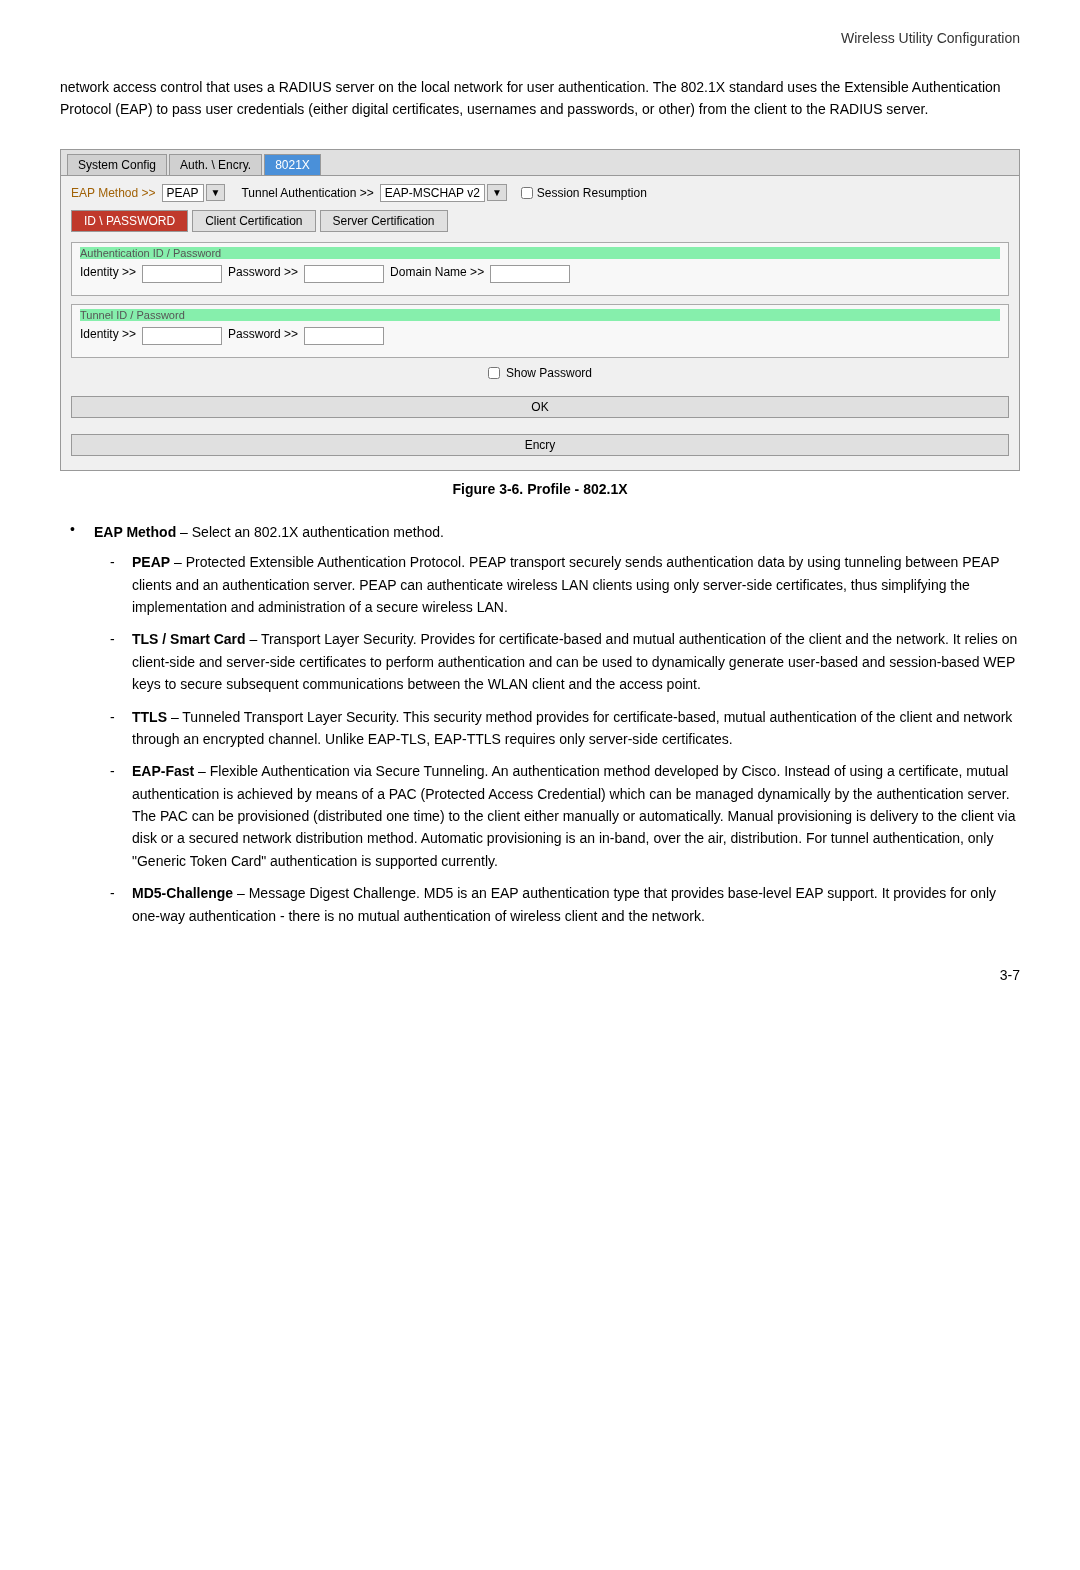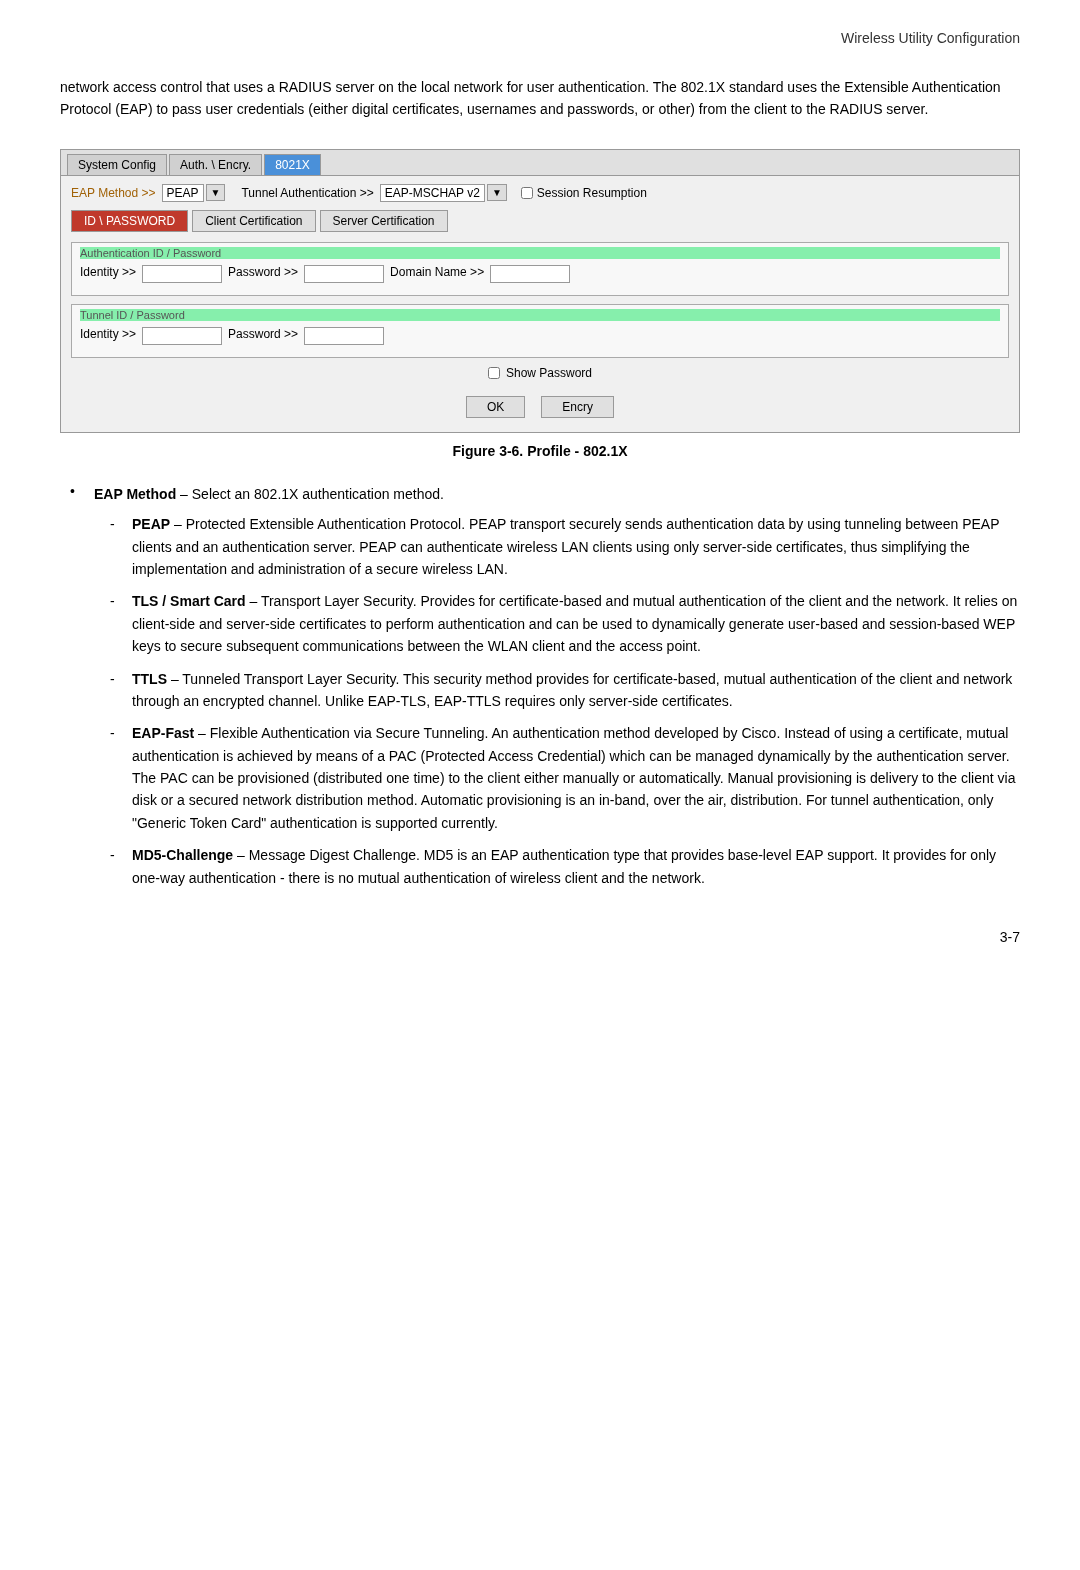--- a/index.html
+++ b/index.html
@@ -182,20 +182,21 @@
       margin: 8px 0 16px 0;
       font-size: 12px;
     }
 
     .dialog-buttons {
       display: flex;
       justify-content: center;
       gap: 16px;
       margin-top: 10px;
       margin-bottom: 6px;
+      flex-direction: column;
     }
 
     .dialog-btn {
       padding: 3px 20px;
       font-size: 12px;
       background: #e0e0e0;
       border: 1px solid #999;
       cursor: pointer;
     }
 

